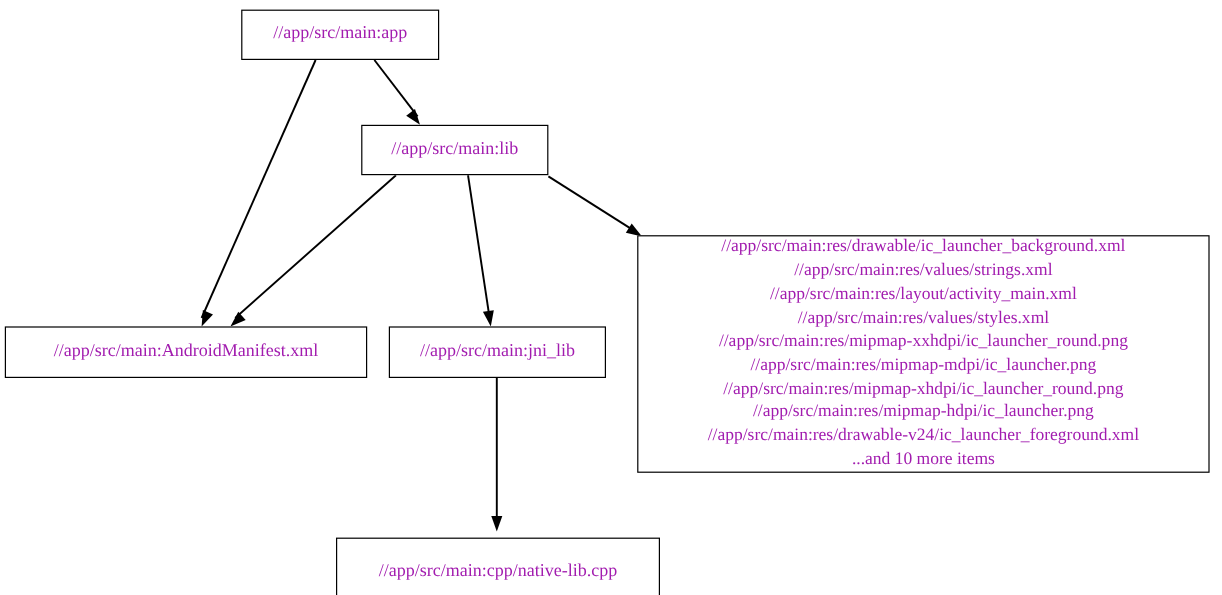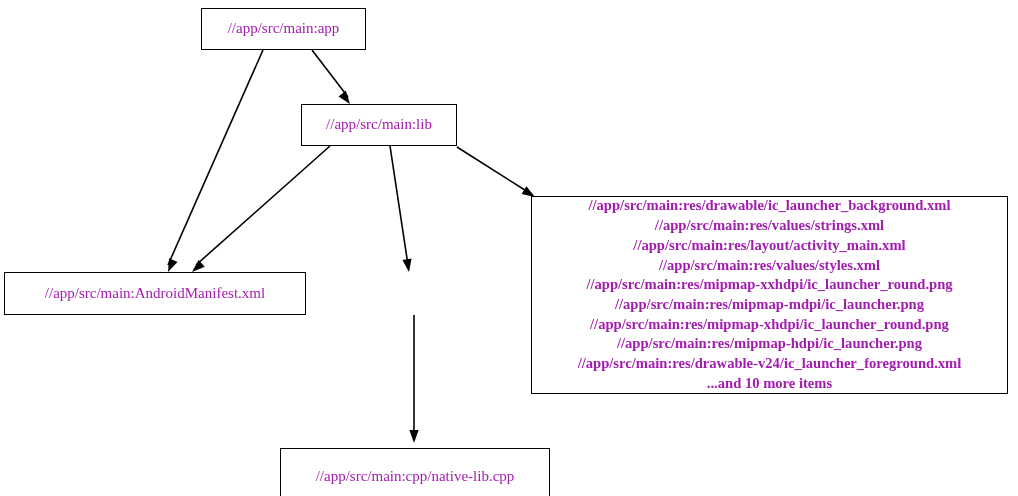--- a/index.html
+++ b/index.html
@@ -34,21 +34,20 @@
     color: #a21caf;
     font-size: 15px;
     line-height: 19.4px;
     white-space: pre;
     z-index: 2;
   }
   .node-multiline {
     font-size: 14.6px;
     line-height: 19.7px;
     padding: 4px 6px;
-    font-weight: bold;
   }
 </style>
 </head>
 <body>
 
 <div id="canvas">
 
   <svg id="edge-layer" viewBox="0 0 1018 496" xmlns="http://www.w3.org/2000/svg">
     <g id="edges-group">
         <path d="M 263,50 L 168,265" stroke="#000000" stroke-width="1.6" fill="none"></path>
@@ -71,20 +70,23 @@
   </div>
 
   <div class="node" id="node-manifest" style="left: 4px; top: 272px; width: 302px; height: 43px; border-color: rgb(0, 0, 0); background: rgb(255, 255, 255);">
     <span>//app/src/main:AndroidManifest.xml</span>
   </div>
 
   <div class="node" id="node-lib" style="left: 301px; top: 104px; width: 156px; height: 42px; border-color: rgb(0, 0, 0); background: rgb(255, 255, 255);">
     <span>//app/src/main:lib</span>
   </div>
 
+  <div class="node" id="node-jni_lib" style="left: 324px; top: 272px; width: 181px; height: 43px; border-color: rgb(0, 0, 0); background: rgb(255, 255, 255);">
+    <span>//app/src/main:jni_lib</span>
+  </div>
 
   <div class="node" id="node-native_lib" style="left: 280px; top: 418px; width: 270px; height: 57px; border-color: rgb(0, 0, 0); background: rgb(255, 255, 255); margin-top: 30px;">
     <span>//app/src/main:cpp/native-lib.cpp</span>
   </div>
 
   <div class="node node-multiline" id="node-res" style="left: 531px; top: 196px; width: 477px; height: 198px; border-color: rgb(0, 0, 0); background: rgb(255, 255, 255);">
     <span>//app/src/main:res/drawable/ic_launcher_background.xml
 //app/src/main:res/values/strings.xml
 //app/src/main:res/layout/activity_main.xml
 //app/src/main:res/values/styles.xml

